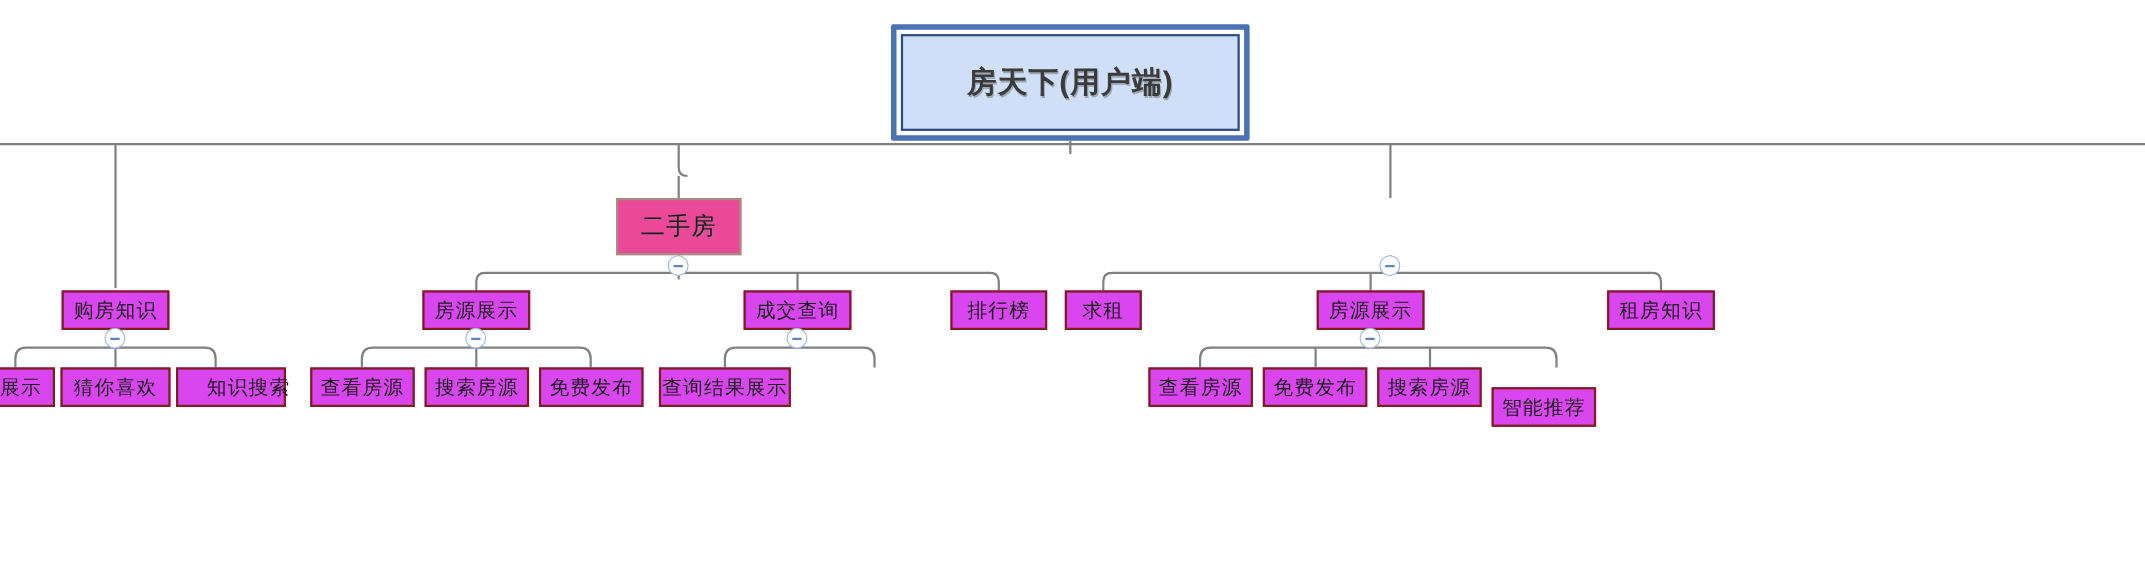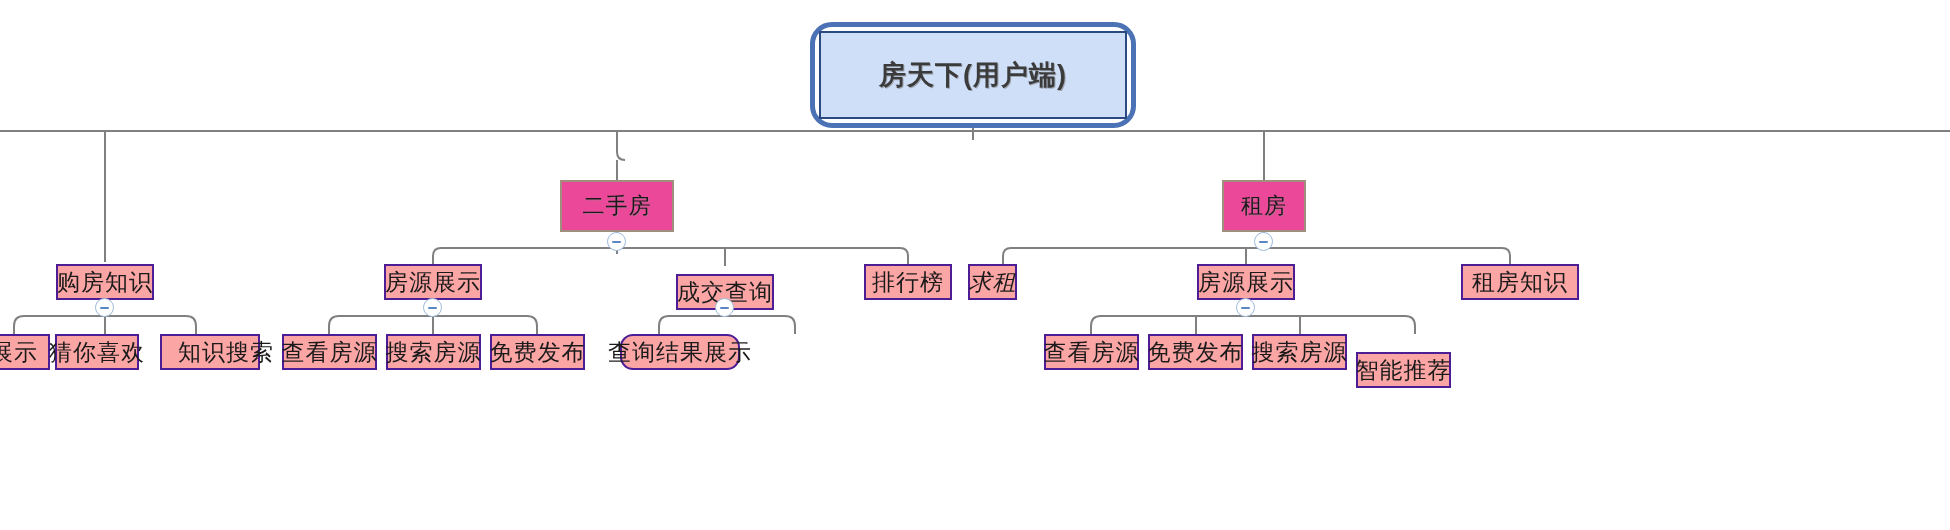--- a/index.html
+++ b/index.html
@@ -15,38 +15,38 @@
   
   #links{position:absolute;left:0;top:0;width:1950px;height:530px;pointer-events:none;}
 
   
   .node{
     position:absolute;
     box-sizing:border-box;
     display:flex;align-items:center;justify-content:center;
     white-space:nowrap;
     color:#1a1a1a;
-    background:#fca5a5;
-    border:2px solid #4c1d95;
-    font-size:23px;
+    background:#d946ef;
+    border:2px solid #7f1d1d;
+    font-size:18px;
     letter-spacing:1px;
     height:36px;
   }
   .node.level1{
     background:#ec4899;
     border:2px solid #a08f7d;
     height:52px;
     font-size:22px;
   }
   
   .root-wrap{
     position:absolute;
     box-sizing:border-box;
     border:5px solid #4b72b5;
-    border-radius:22px;
+    border-radius:2px;
     padding:4px;
     background:#ffffff;
   }
   .root-inner{
     box-sizing:border-box;
     width:100%;height:100%;
     background:#cfdff8;
     border:2px solid #2c4a82;
     display:flex;align-items:center;justify-content:center;
     font-size:27px;
@@ -127,88 +127,85 @@
     <div class="root-inner">房天下(用户端)</div>
   </div>
 
   <div class="node level1 lvl1-text-shadow" style="left:560px;top:180px;width:114px;">
     <span>二手房</span>
   </div>
   <div class="toggle" style="left:607px;top:232px;">
     <span class="bar"></span>
   </div>
 
-  <div class="node level1 lvl1-text-shadow" style="left:1222px;top:180px;width:84px;">
-    <span>租房</span>
-  </div>
   <div class="toggle" style="left:1254px;top:232px;">
     <span class="bar"></span>
   </div>
 
   <div class="node" style="left:56px;top:264px;width:98px;">
     <span>购房知识</span>
   </div>
   <div class="toggle" style="left:95px;top:298px;">
     <span class="bar"></span>
   </div>
 
   <div class="node" style="left:384px;top:264px;width:98px;">
     <span>房源展示</span>
   </div>
   <div class="toggle" style="left:423px;top:298px;">
     <span class="bar"></span>
   </div>
 
-  <div class="node" style="left:676px;top:264px;width:98px;margin-top:10px;">
+  <div class="node" style="left:676px;top:264px;width:98px;">
     <span>成交查询</span>
   </div>
   <div class="toggle" style="left:715px;top:298px;">
     <span class="bar"></span>
   </div>
 
   <div class="node" style="left:864px;top:264px;width:88px;">
     <span>排行榜</span>
   </div>
 
-  <div class="node" style="left:968px;top:264px;width:49px;font-style:italic;">
+  <div class="node" style="left:968px;top:264px;width:70px;">
     <span>求租</span>
   </div>
 
   <div class="node" style="left:1197px;top:264px;width:98px;">
     <span>房源展示</span>
   </div>
   <div class="toggle" style="left:1236px;top:298px;">
     <span class="bar"></span>
   </div>
 
-  <div class="node" style="left:1461px;top:264px;width:118px;">
+  <div class="node" style="left:1461px;top:264px;width:98px;">
     <span>租房知识</span>
   </div>
 
   <div class="node" style="left:-38px;top:334px;width:88px;justify-content:flex-end;padding-right:10px;">
     <span>展示</span>
   </div>
-  <div class="node" style="left:55px;top:334px;width:84px;">
+  <div class="node" style="left:55px;top:334px;width:100px;">
     <span>猜你喜欢</span>
   </div>
   <div class="node" style="left:160px;top:334px;width:100px;padding-left:32px;">
     <span>知识搜索</span>
   </div>
 
   <div class="node" style="left:282px;top:334px;width:95px;">
     <span>查看房源</span>
   </div>
   <div class="node" style="left:386px;top:334px;width:95px;">
     <span>搜索房源</span>
   </div>
   <div class="node" style="left:490px;top:334px;width:95px;">
     <span>免费发布</span>
   </div>
 
-  <div class="node" style="left:620px;top:334px;width:120px;border-radius:13px;">
+  <div class="node" style="left:599px;top:334px;width:120px;">
     <span>查询结果展示</span>
   </div>
 
   <div class="node" style="left:1044px;top:334px;width:95px;">
     <span>查看房源</span>
   </div>
   <div class="node" style="left:1148px;top:334px;width:95px;">
     <span>免费发布</span>
   </div>
   <div class="node" style="left:1252px;top:334px;width:95px;">

